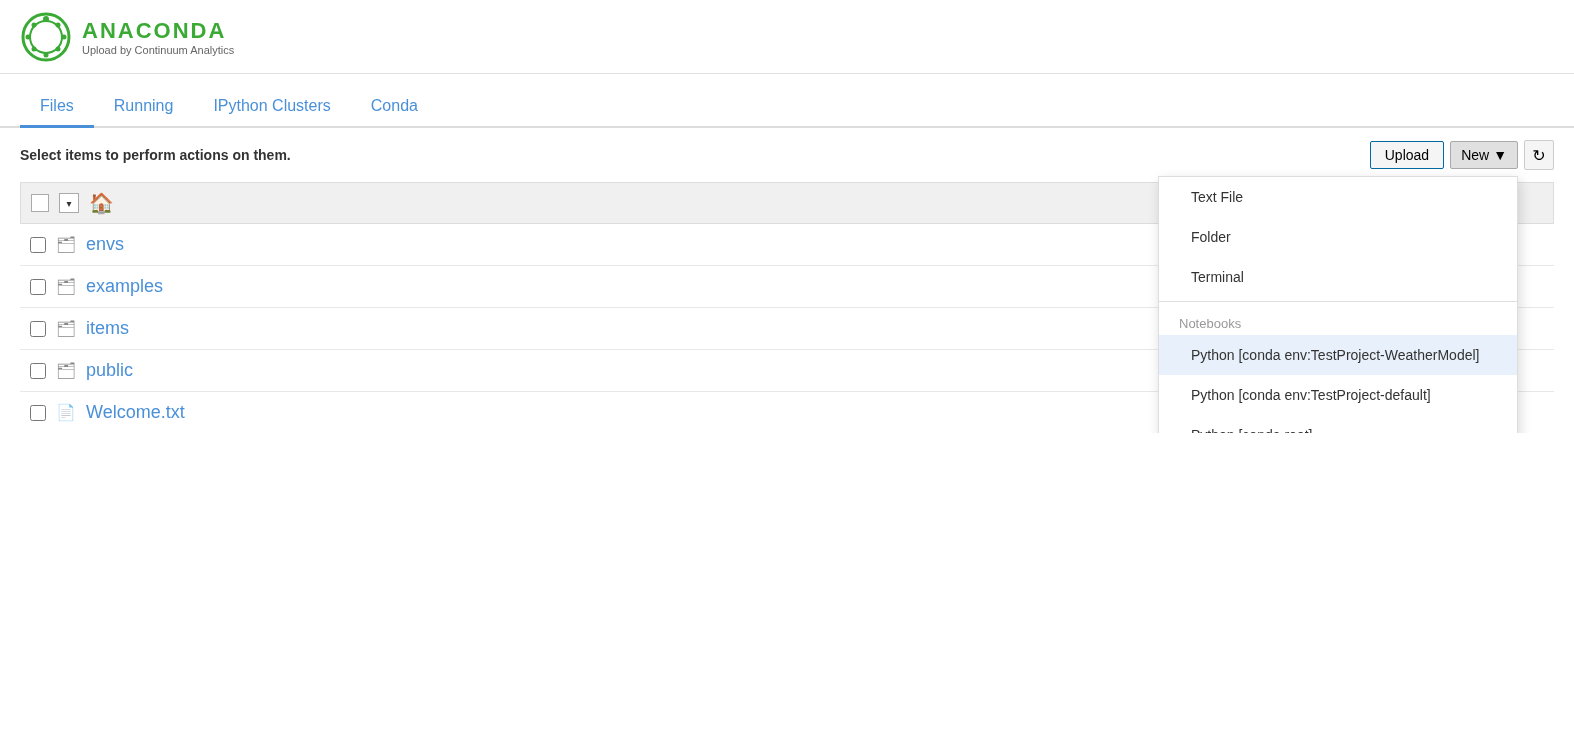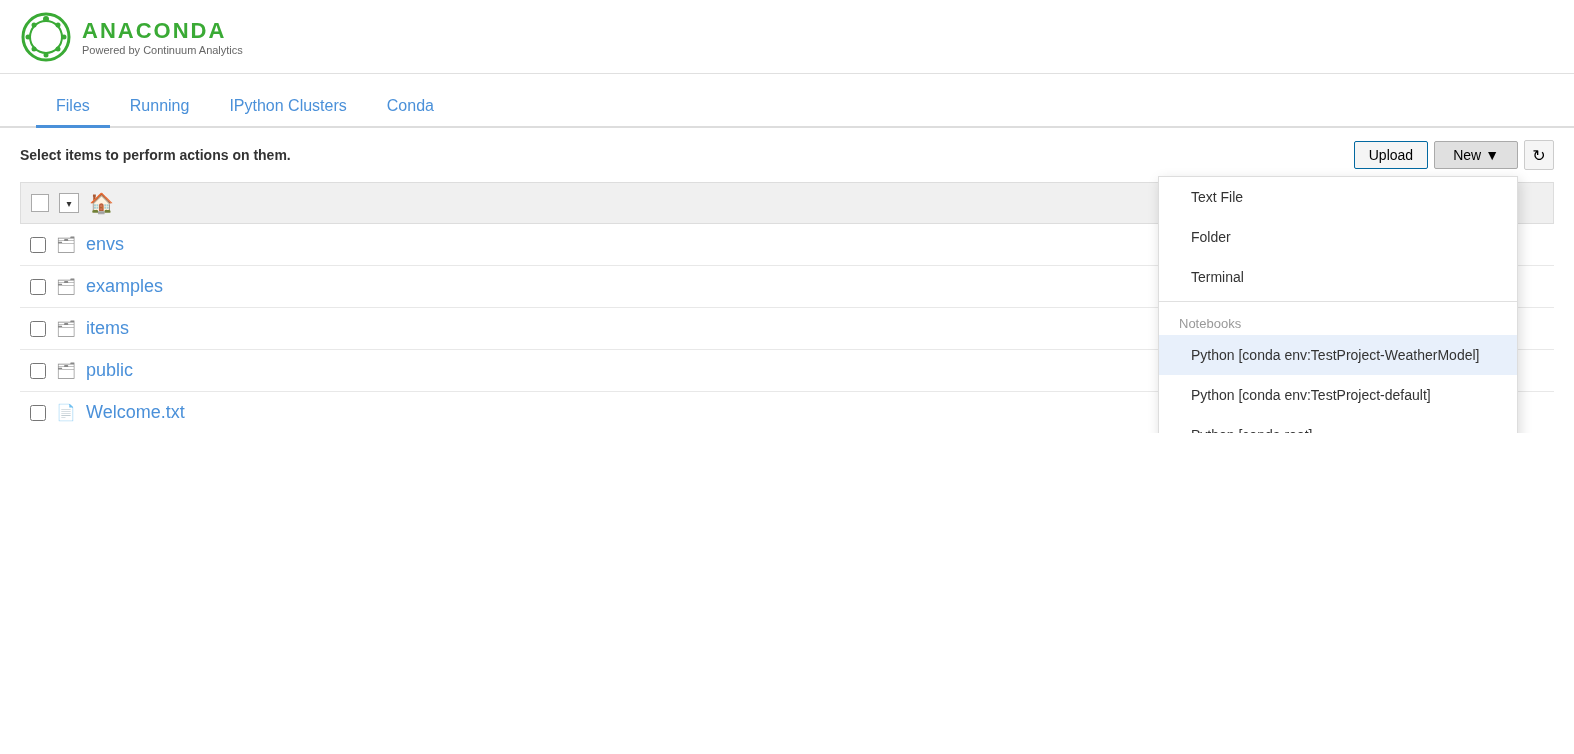--- a/index.html
+++ b/index.html
@@ -34,21 +34,21 @@
     }
     #logo-sub {
       font-size: 11px;
       color: #666;
     }
 
     
     #tabs {
       display: flex;
       align-items: flex-end;
-      padding: 0 36px;
+      padding: 0 20px;
       border-bottom: 2px solid #ddd;
       height: 54px;
     }
     .tab {
       padding: 10px 20px;
       font-size: 16px;
       color: #4a90d9;
       cursor: pointer;
       border-bottom: 3px solid transparent;
       margin-bottom: -2px;
@@ -79,21 +79,21 @@
     }
     .btn-toolbar {
       padding: 5px 14px;
       border: 1px solid #0369a1;
       background: #f5f5f5;
       cursor: pointer;
       font-size: 14px;
       border-radius: 2px;
     }
     #new-btn {
-      padding: 5px 18px;
+      padding: 5px 10px;
       border: 1px solid #aaa;
       background: #e0e0e0;
       cursor: pointer;
       font-size: 14px;
       border-radius: 2px;
       display: flex;
       align-items: center;
       gap: 4px;
       justify-content: center;
     }
@@ -216,21 +216,21 @@
       <circle cx="38" cy="14" r="2.5" fill="#3aaa35"></circle>
       <circle cx="44" cy="26" r="2.5" fill="#3aaa35"></circle>
       <circle cx="38" cy="38" r="2.5" fill="#3aaa35"></circle>
       <circle cx="26" cy="44" r="2.5" fill="#3aaa35"></circle>
       <circle cx="14" cy="38" r="2.5" fill="#3aaa35"></circle>
       <circle cx="8" cy="26" r="2.5" fill="#3aaa35"></circle>
       <circle cx="14" cy="14" r="2.5" fill="#3aaa35"></circle>
     </svg>
     <div id="logo-text-block">
       <span id="logo-name">ANACONDA</span>
-      <span id="logo-sub">Powered by Continuum Analytics</span>
+      <span id="logo-sub">Upload by Continuum Analytics</span>
     </div>
   </div>
 </div>
 
 <div id="tabs">
     <div class="tab active">Files</div>
     <div class="tab">Running</div>
     <div class="tab">IPython Clusters</div>
     <div class="tab">Conda</div>
   </div>

